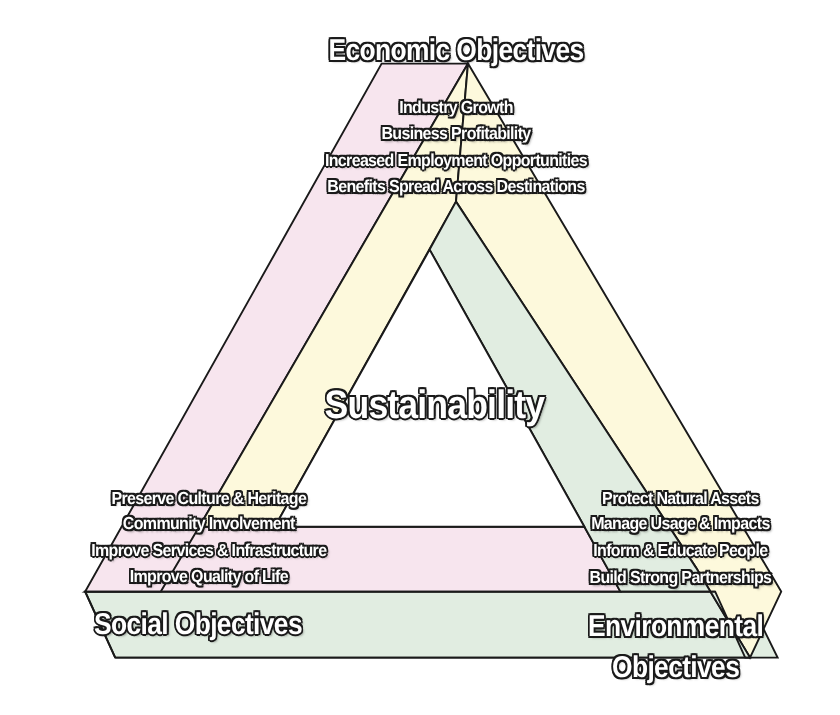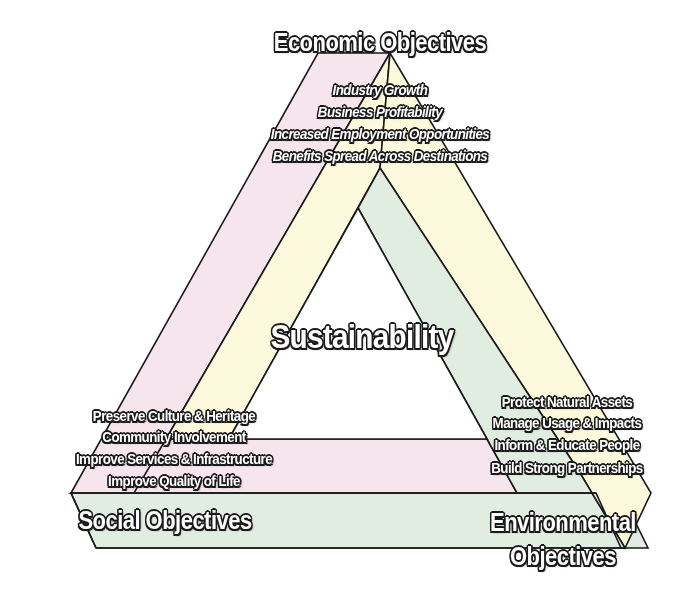--- a/index.html
+++ b/index.html
@@ -47,39 +47,39 @@
 
   <g stroke="#1a1a1a" stroke-width="1.6" fill="none">
     <line x1="71" y1="493" x2="596" y2="493"></line>
     <line x1="71" y1="493" x2="96" y2="548"></line>
     <line x1="96" y1="548" x2="625" y2="548"></line>
   </g>
 </svg>
 
 <div class="lbl title" style="left:230px; top:30px; width:300px;">Economic Objectives</div>
 
-<div class="list" style="left:230px; top:79px; width:300px;font-style:italic;">
+<div class="list" style="left:230px; top:79px; width:300px;">
   <span class="lbl item">Industry Growth</span>
   <span class="lbl item">Business Profitability</span>
   <span class="lbl item">Increased Employment Opportunities</span>
   <span class="lbl item">Benefits Spread Across Destinations</span>
 </div>
 
 <div class="lbl center-title" style="left:232px; top:320px; width:260px;">Sustainability</div>
 
 <div class="list" style="left:44px; top:406px; width:260px;">
   <span class="lbl item" style="height:21px;line-height:21px;">Preserve Culture &amp; Heritage</span>
   <span class="lbl item" style="height:21px;line-height:21px;">Community Involvement</span>
   <span class="lbl item" style="height:22px;line-height:22px;">Improve Services &amp; Infrastructure</span>
   <span class="lbl item" style="height:22px;line-height:22px;">Improve Quality of Life</span>
 </div>
 
 <div class="lbl title" style="left:55px; top:508px; width:220px;">Social Objectives</div>
 
-<div class="list" style="left:462px; top:392px; width:210px;">
+<div class="list" style="left:462px; top:406px; width:210px;">
   <span class="lbl item" style="height:21px;line-height:21px;">Protect Natural Assets</span>
   <span class="lbl item" style="height:21px;line-height:21px;">Manage Usage &amp; Impacts</span>
   <span class="lbl item" style="height:22px;line-height:22px;">Inform &amp; Educate People</span>
   <span class="lbl item" style="height:24px;line-height:24px;">Build Strong Partnerships</span>
 </div>
 
 <div class="lbl title" style="left:468px; top:510px; width:190px;">Environmental</div>
 <div class="lbl title" style="left:468px; top:544px; width:190px;">Objectives</div>
 
 </body></html>

